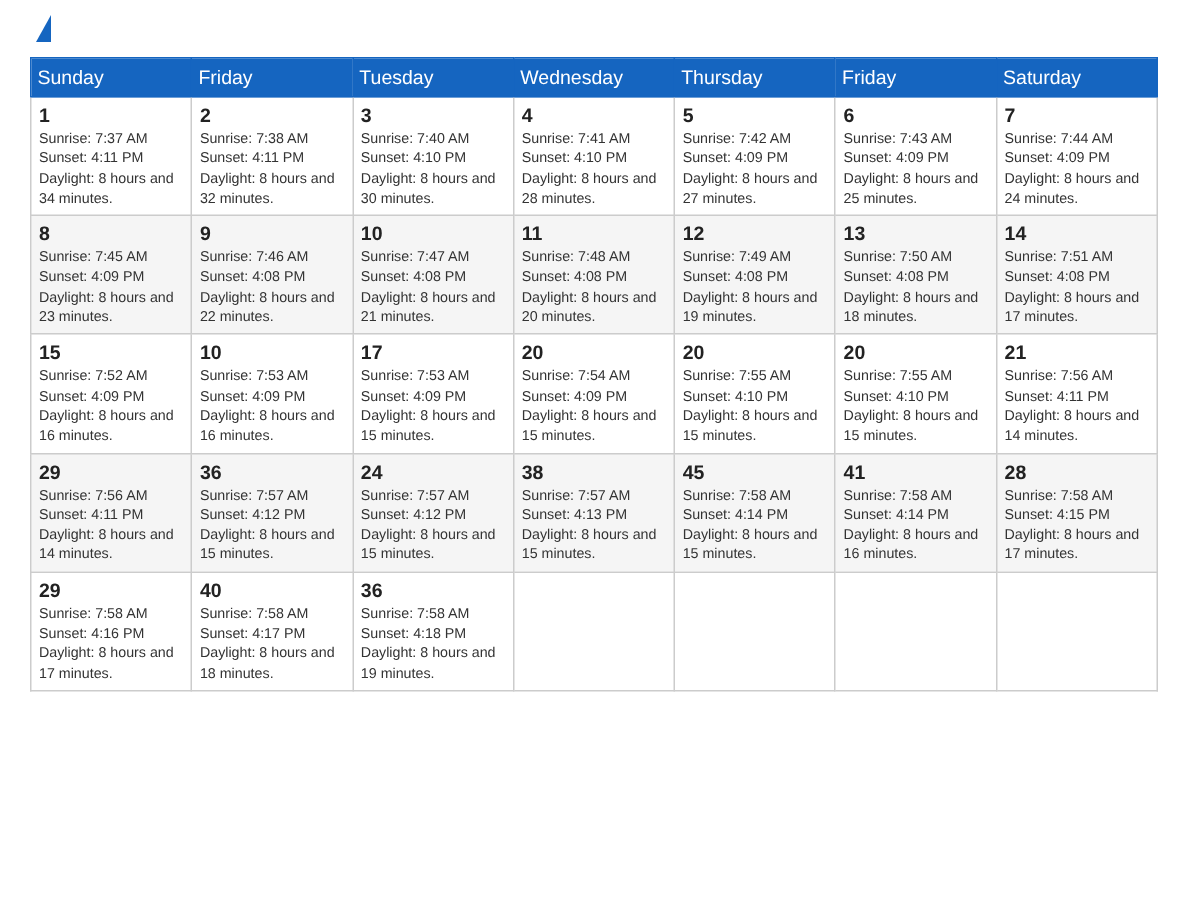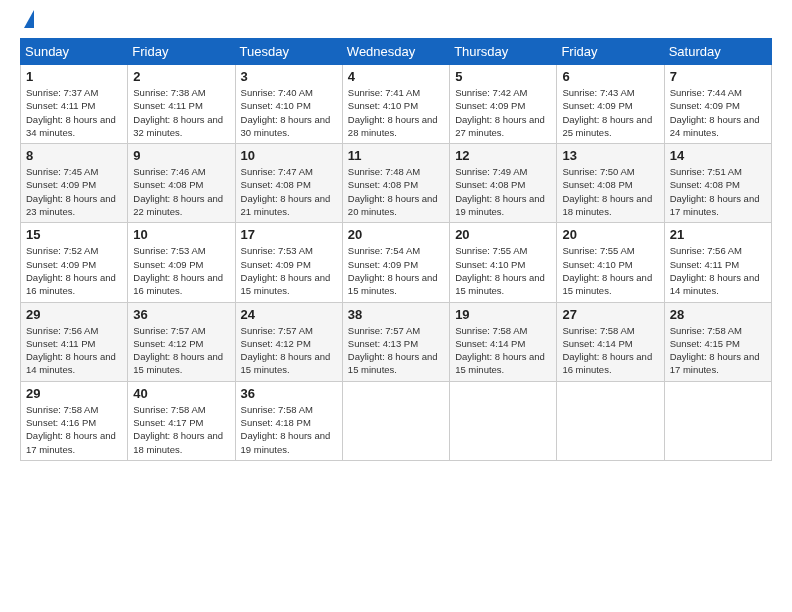--- a/index.html
+++ b/index.html
@@ -237,25 +237,25 @@
       </td>
           <td>
         <span class="day-num">24</span>
         <span class="day-info">Sunrise: 7:57 AM<br>Sunset: 4:12 PM<br>Daylight: 8 hours and 15 minutes.</span>
       </td>
           <td>
         <span class="day-num">38</span>
         <span class="day-info">Sunrise: 7:57 AM<br>Sunset: 4:13 PM<br>Daylight: 8 hours and 15 minutes.</span>
       </td>
           <td>
-        <span class="day-num">19</span>
+        <span class="day-num">45</span>
         <span class="day-info">Sunrise: 7:58 AM<br>Sunset: 4:14 PM<br>Daylight: 8 hours and 15 minutes.</span>
       </td>
           <td>
-        <span class="day-num">27</span>
+        <span class="day-num">41</span>
         <span class="day-info">Sunrise: 7:58 AM<br>Sunset: 4:14 PM<br>Daylight: 8 hours and 16 minutes.</span>
       </td>
           <td>
         <span class="day-num">28</span>
         <span class="day-info">Sunrise: 7:58 AM<br>Sunset: 4:15 PM<br>Daylight: 8 hours and 17 minutes.</span>
       </td>
         </tr>
         <tr>
           <td>
         <span class="day-num">29</span>

